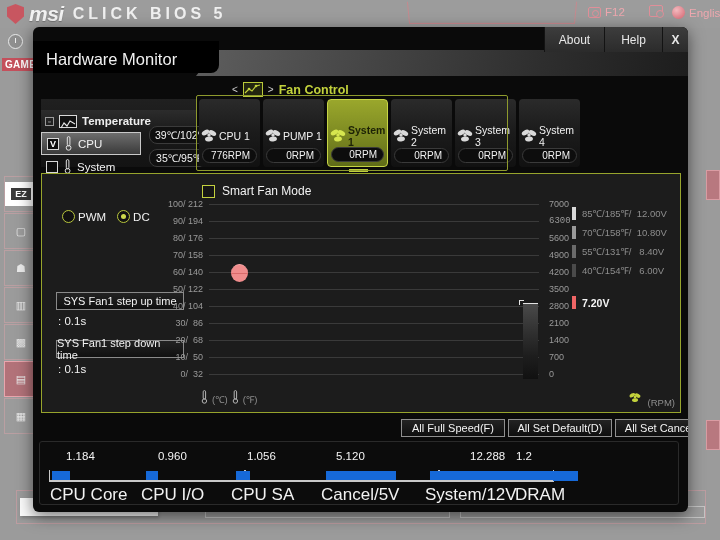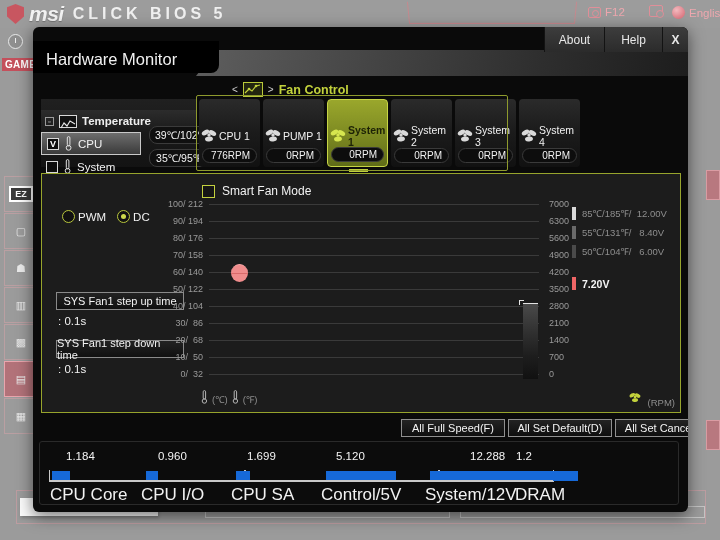--- a/index.html
+++ b/index.html
@@ -97,21 +97,21 @@
   .rail-box {
     position: absolute; left: 4px; width: 34px; height: 36px;
     border: 1px solid rgba(225,165,170,.45);
     display: flex; align-items: center; justify-content: center;
   }
   .rail-glyph {
     color: #eaeaea; font-size: 11px;
   }
   .rail-ez {
     font-size: 9px; font-weight: bold; color: #fff;
-    background: #3a3a3a; padding: 1px 4px; border: 2px solid #ffffff;
+    background: #3a3a3a; padding: 1px 4px; border: 6px solid #ffffff;
   }
   .rail-box.hot { background: rgba(196,80,92,.55); border-color: #e9a5ad; }
 
   .bg-bottom-bar {
     position: absolute; left: 16px; bottom: 16px; width: 690px; height: 34px;
     border: 1px solid rgba(224,160,168,.5);
   }
   .bg-strip {
     position: absolute; height: 12px; border: 1px solid rgba(230,230,230,.55);
   }
@@ -668,21 +668,21 @@
         <div class="ytick" style="top:46px;">70/ 158</div>
         <div class="ytick" style="top:63px;">60/ 140</div>
         <div class="ytick" style="top:80px;">50/ 122</div>
         <div class="ytick" style="top:97px;">40/ 104</div>
         <div class="ytick" style="top:114px;">30/  86</div>
         <div class="ytick" style="top:131px;">20/  68</div>
         <div class="ytick" style="top:148px;">10/  50</div>
         <div class="ytick" style="top:165px;">0/  32</div>
 
         <div class="rtick" style="top:-5px;">7000</div>
-        <div class="rtick" style="top:12px;">6300</div>
+        <div class="rtick" style="top:12px;font-family:Liberation Mono, monospace;">6300</div>
         <div class="rtick" style="top:29px;">5600</div>
         <div class="rtick" style="top:46px;">4900</div>
         <div class="rtick" style="top:63px;">4200</div>
         <div class="rtick" style="top:80px;">3500</div>
         <div class="rtick" style="top:97px;">2800</div>
         <div class="rtick" style="top:114px;">2100</div>
         <div class="rtick" style="top:131px;">1400</div>
         <div class="rtick" style="top:148px;">700</div>
         <div class="rtick" style="top:165px;">0</div>
 
@@ -691,26 +691,30 @@
         <div class="speed-bar" style="left:314px; top:99px; height:76px;"></div>
         <div class="speed-bar-notch" style="left:310px; top:96px;"></div>
       </div>
 
       <div class="legend">
         <div class="legend-row">
           <span class="legend-swatch" style="background:#d8d8d8"></span>
           <span class="legend-text">85℃/185℉/  12.00V</span>
         </div>
         <div class="legend-row">
+          <span class="legend-swatch" style="background:#9a9a9a"></span>
+          <span class="legend-text">70℃/158℉/  10.80V</span>
+        </div>
+        <div class="legend-row">
           <span class="legend-swatch" style="background:#6a6a6a"></span>
           <span class="legend-text">55℃/131℉/   8.40V</span>
         </div>
         <div class="legend-row">
           <span class="legend-swatch" style="background:#4a4a4a"></span>
-          <span class="legend-text">50℃/104℉/   6.00V</span>
+          <span class="legend-text">40℃/154℉/   6.00V</span>
         </div>
         <div class="legend-row current" style="margin-top:13px;">
           <span class="legend-swatch" style="background:#ef6565"></span>
           <span class="legend-text">7.20V</span>
         </div>
       </div>
 
       <div class="axis-foot">
         <div class="axis-left">
           <span>
@@ -747,36 +751,36 @@
 
   <div class="action-row">
     <div class="action-btn">All Full Speed(F)</div>
     <div class="action-btn">All Set Default(D)</div>
     <div class="action-btn">All Set Cancel(C)</div>
   </div>
 
   <div class="volt-panel">
     <span class="volt-val" style="left:26px;">1.184</span>
     <span class="volt-val" style="left:118px;">0.960</span>
-    <span class="volt-val" style="left:207px;">1.699</span>
+    <span class="volt-val" style="left:207px;">1.056</span>
     <span class="volt-val" style="left:296px;">5.120</span>
     <span class="volt-val" style="left:430px;">12.288</span>
     <span class="volt-val" style="left:476px;">1.2</span>
 
     <div class="volt-axis">
       <span class="volt-tick" style="left:194px;"></span>
       <span class="volt-tick" style="left:388px;"></span>
       <span class="volt-bar" style="left:2px;   width:18px;"></span>
       <span class="volt-bar" style="left:96px;  width:12px;"></span>
       <span class="volt-bar" style="left:186px; width:14px;"></span>
       <span class="volt-bar" style="left:276px; width:70px;"></span>
       <span class="volt-bar" style="left:380px; width:148px;"></span>
       <span class="volt-bar" style="left:470px; width:14px;"></span>
     </div>
 
     <span class="volt-name" style="left:10px;">CPU Core</span>
     <span class="volt-name" style="left:101px;">CPU I/O</span>
     <span class="volt-name" style="left:191px;">CPU SA</span>
-    <span class="volt-name" style="left:281px;">Control/5V</span>
+    <span class="volt-name" style="left:281px;">Cancel/5V</span>
     <span class="volt-name" style="left:385px;">System/12V</span>
     <span class="volt-name" style="left:475px;">DRAM</span>
   </div>
 </div>
 
 </body></html>

